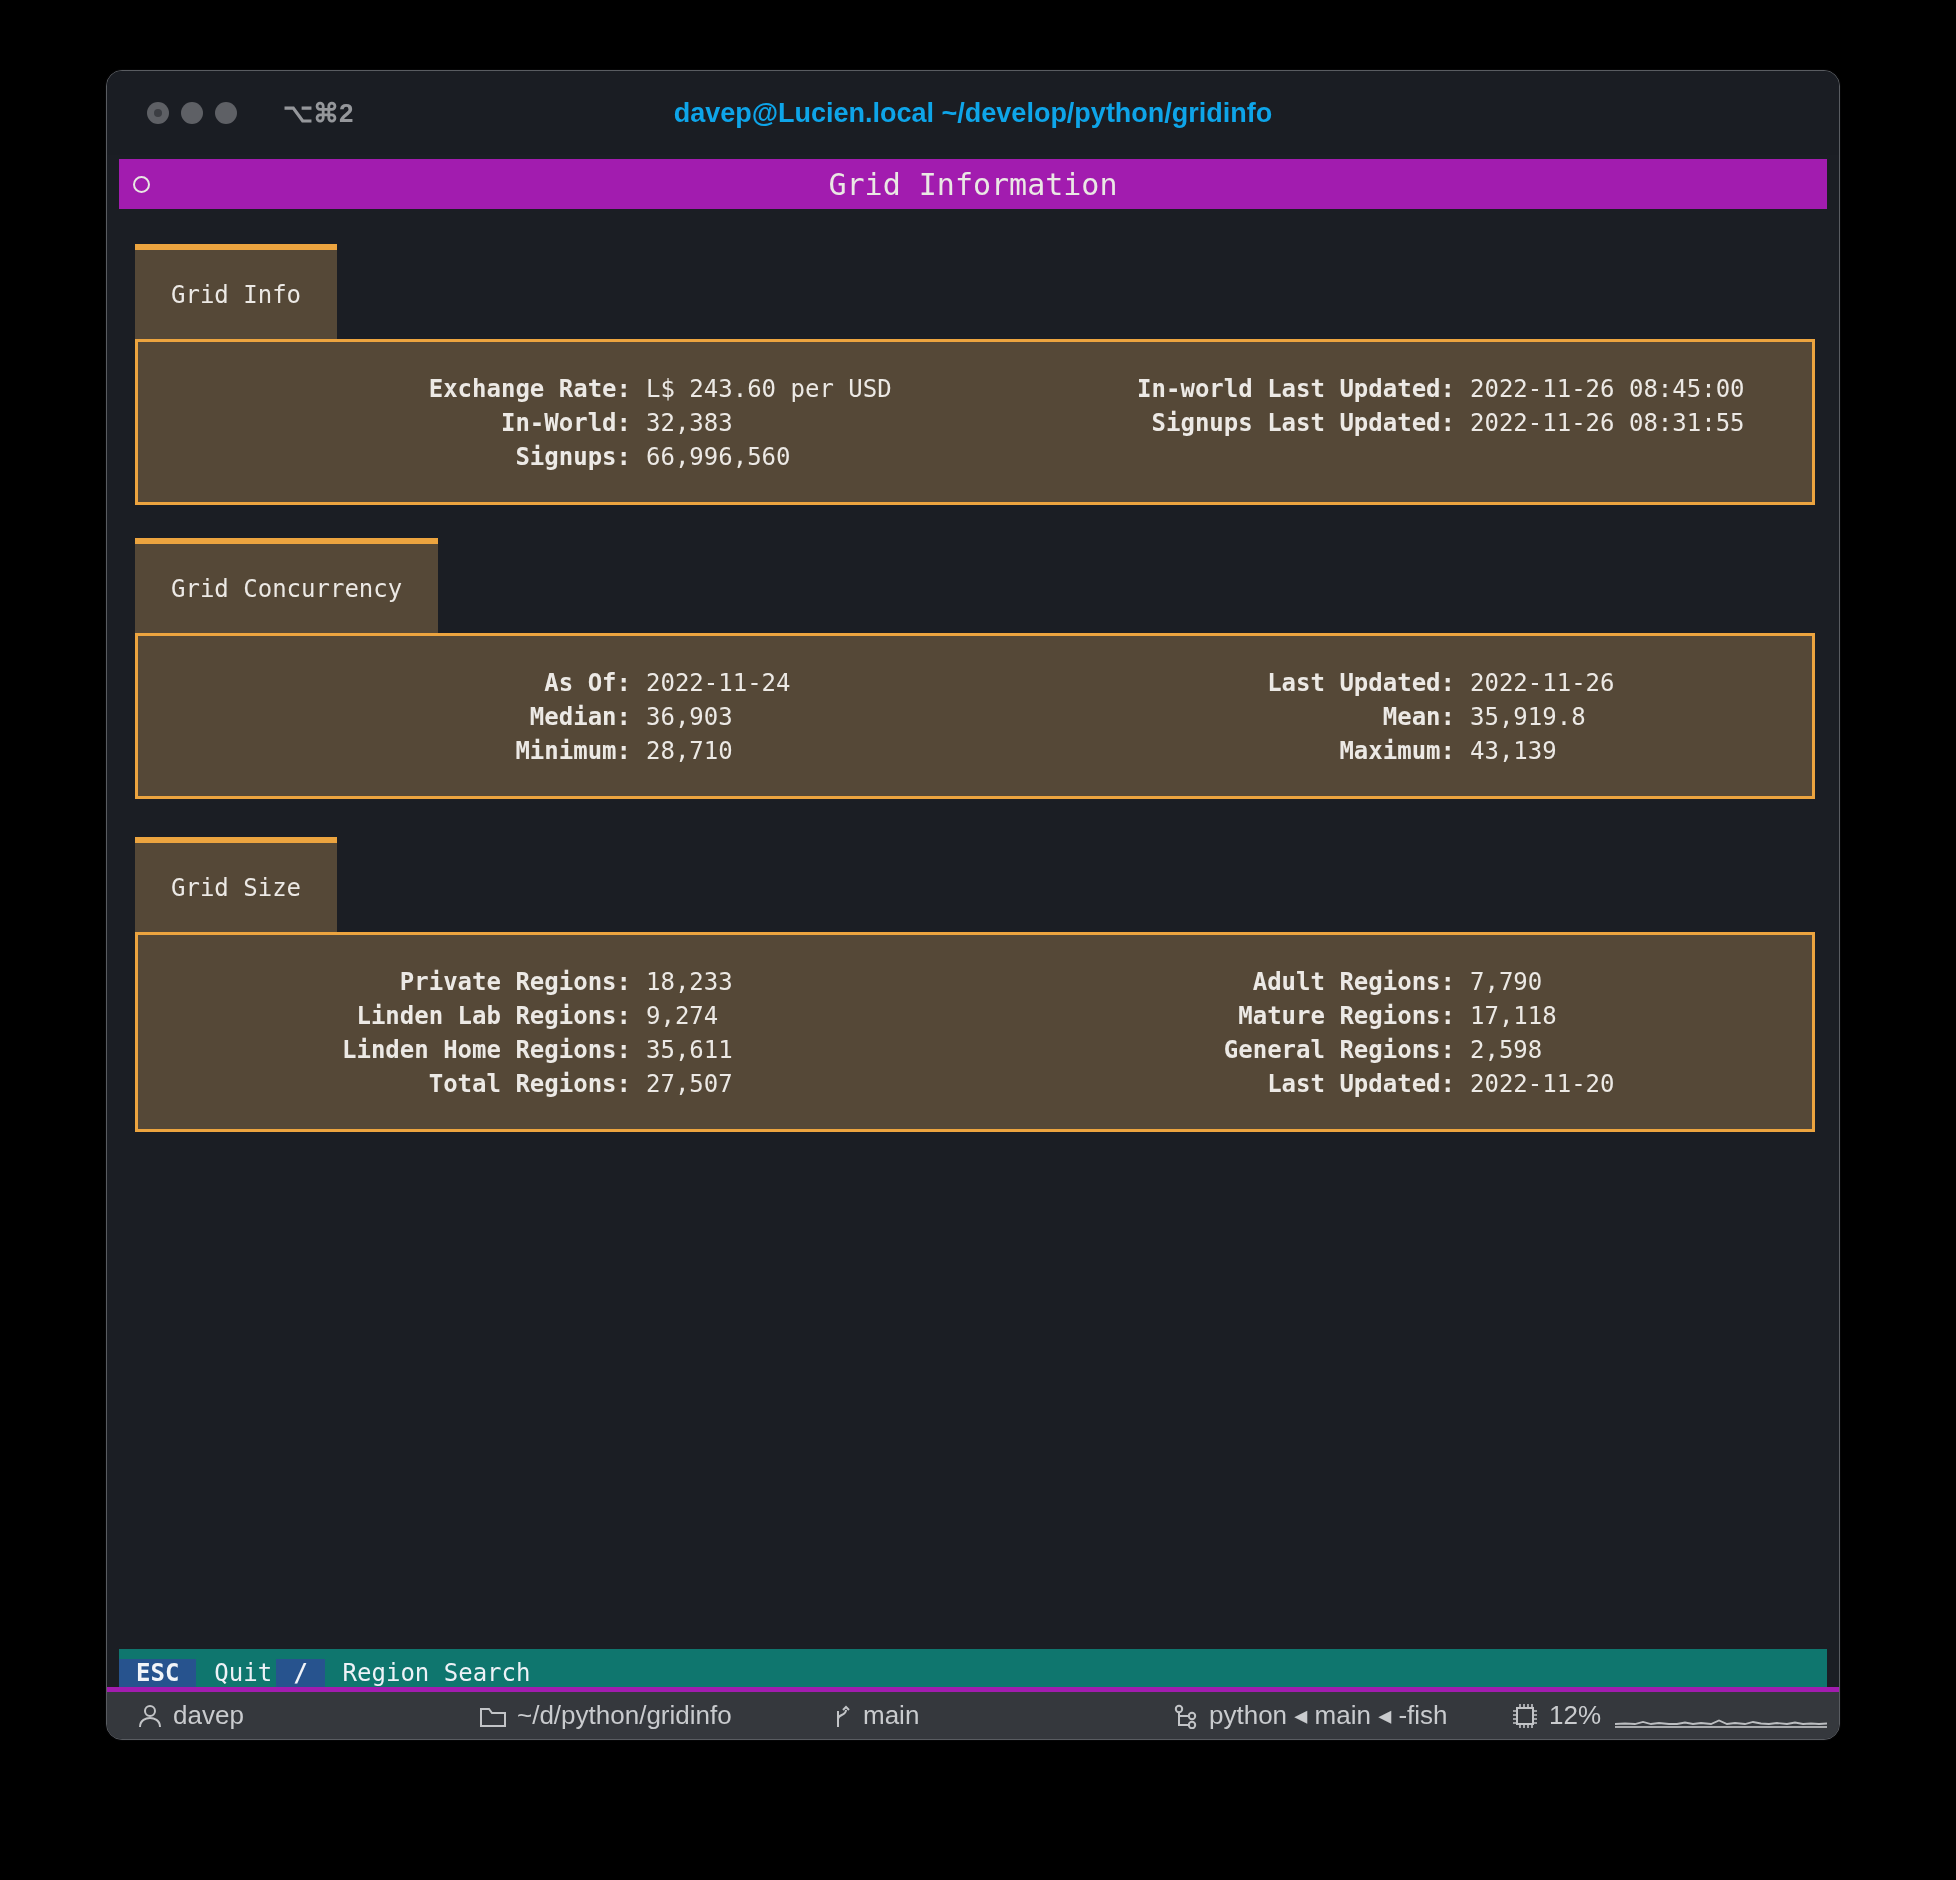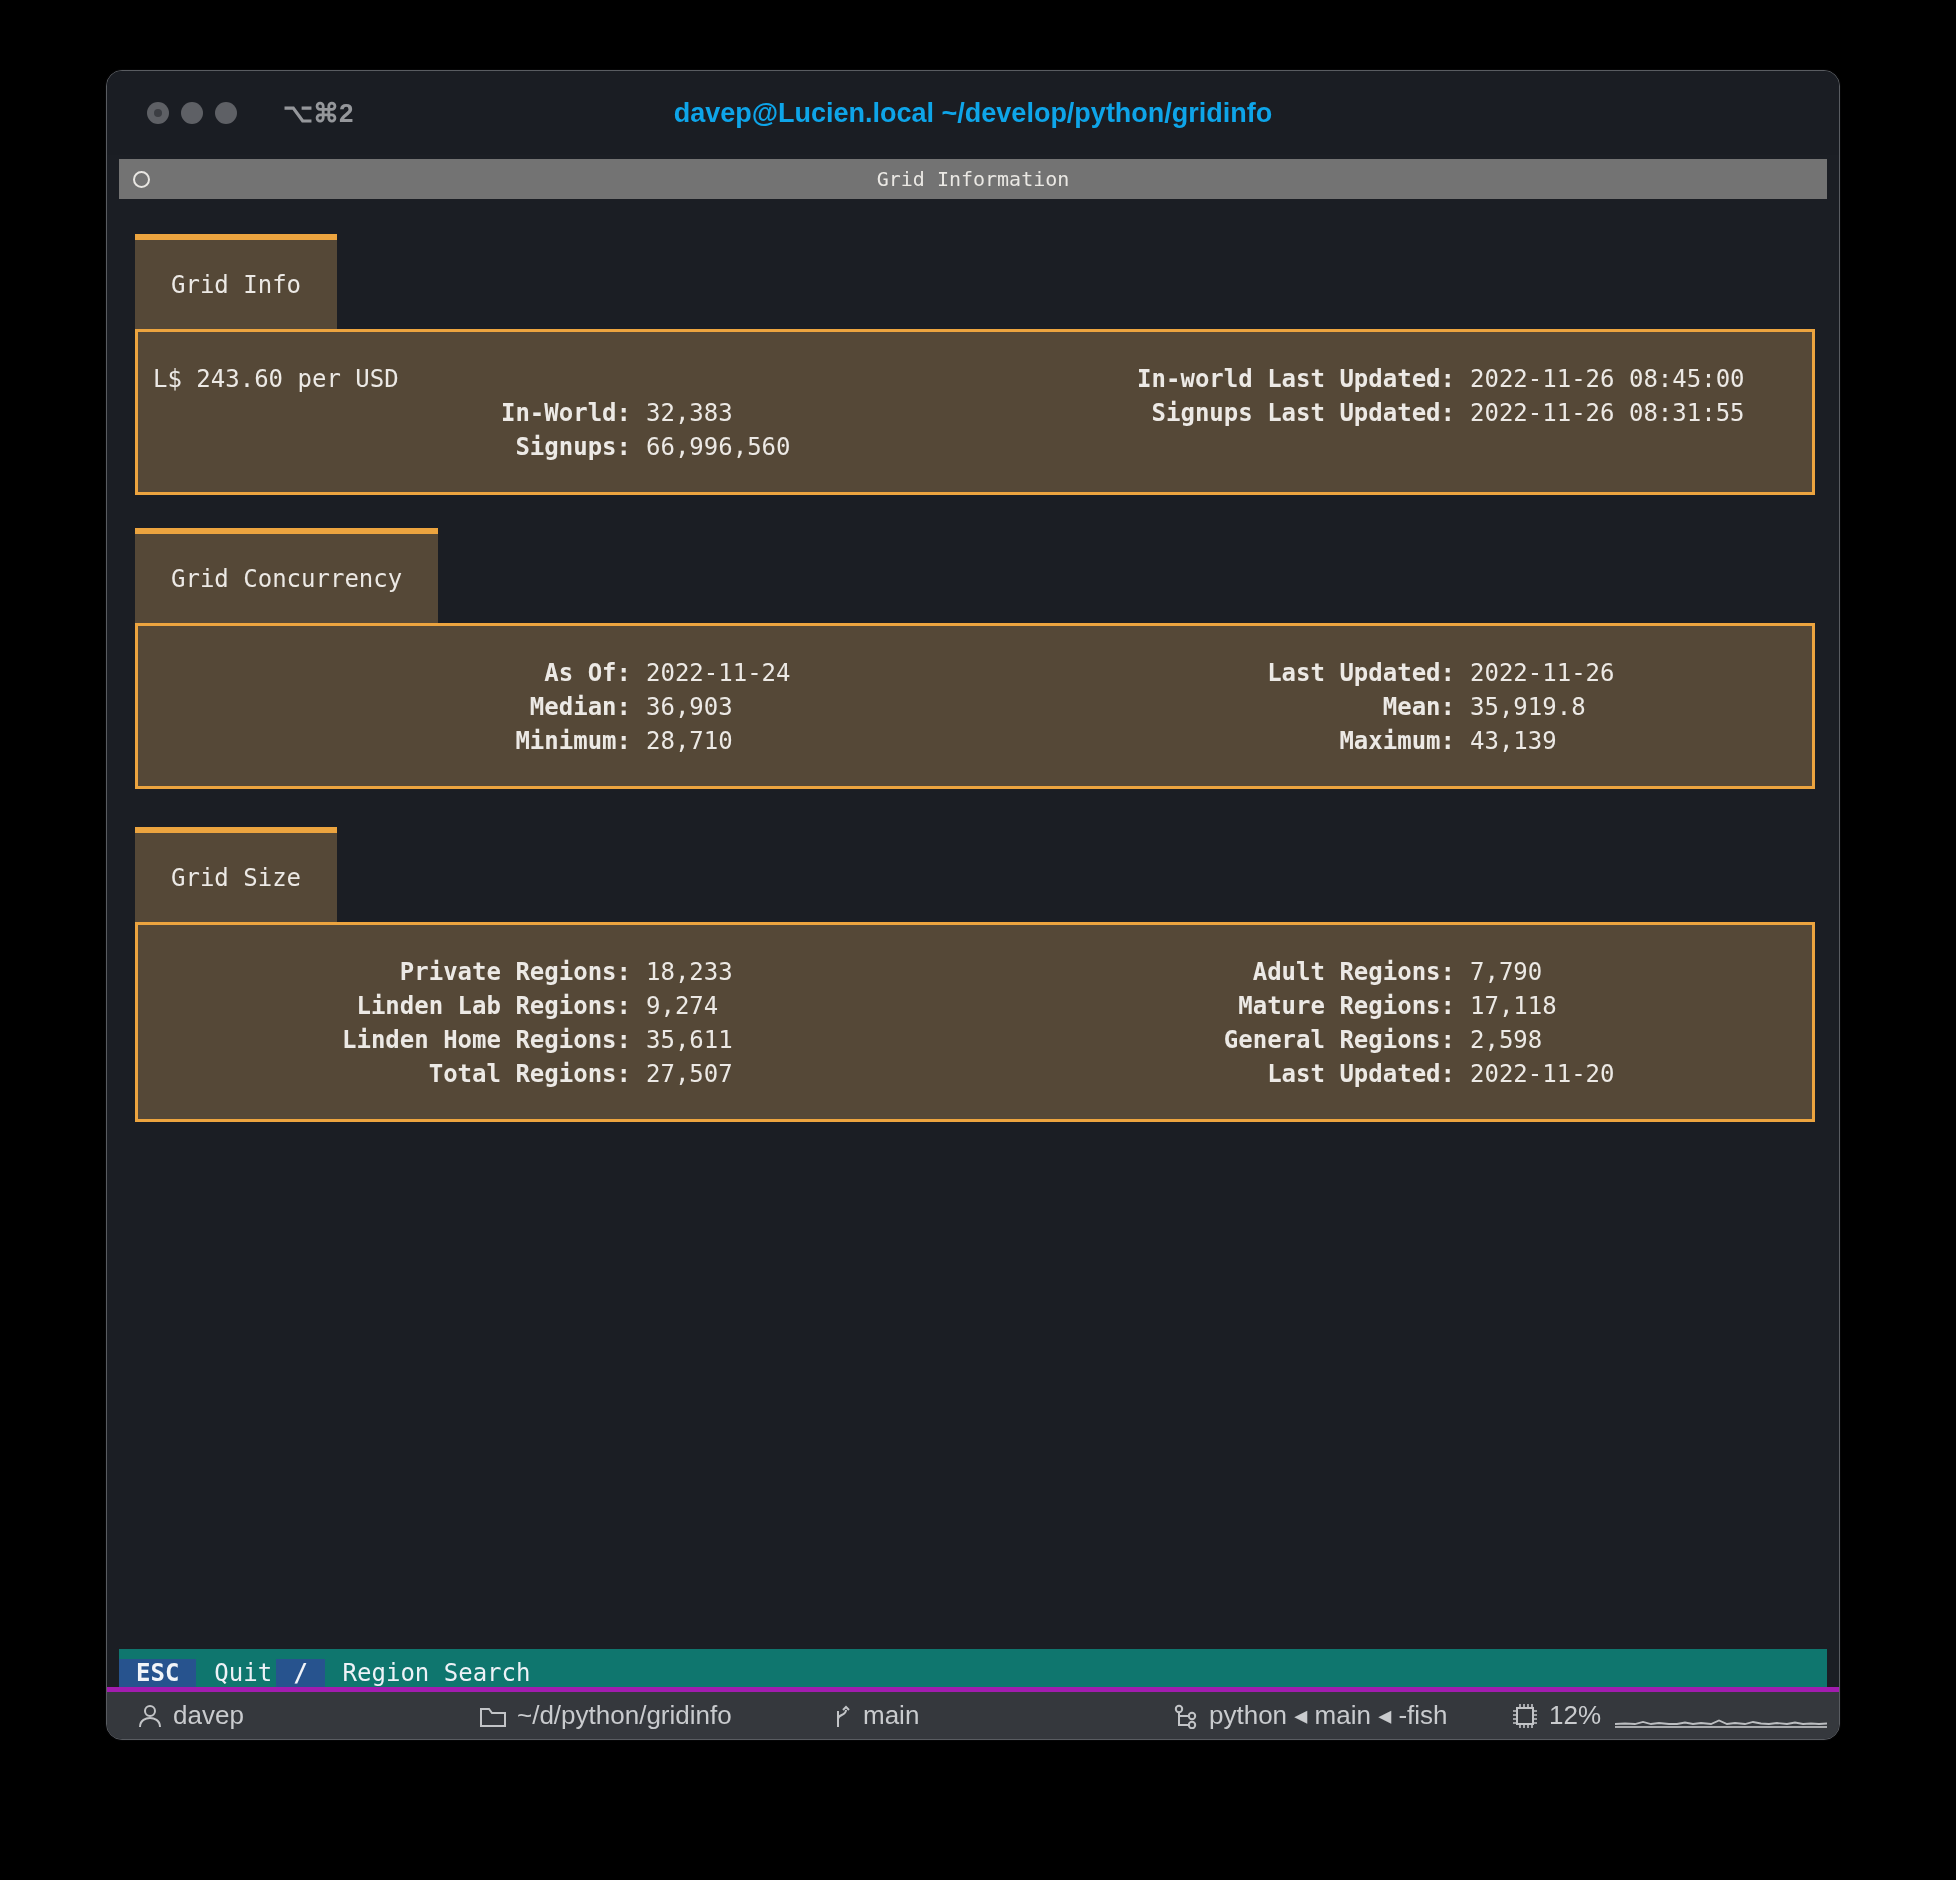--- a/index.html
+++ b/index.html
@@ -24,23 +24,23 @@
     position:absolute; left:176px; top:0; height:100%; display:flex; align-items:center;
     font-family:"Liberation Sans", sans-serif; font-weight:bold; font-size:26px; color:#95979b;
   }
   .win-title {
     position:absolute; left:0; right:0; top:0; height:100%;
     display:flex; align-items:center; justify-content:center;
     font-family:"Liberation Sans", sans-serif; font-weight:bold; font-size:27px; color:#0ea5e9;
   }
   
   .tui-header {
-    flex:0 0 auto; margin:4px 12px 0 12px; height:40px; background:#737373;
+    flex:0 0 auto; margin:4px 12px 0 12px; height:50px; background:#a21caf;
     display:flex; align-items:center; position:relative;
-    font-size:20px; color:#eae8e4;
+    font-size:30px; color:#eae8e4;
   }
   .tui-header-icon { position:absolute; left:14px; width:17px; height:17px; border:2.5px solid #e8e6e2; border-radius:50%; }
   .tui-header-title { width:100%; text-align:center; }
   .app-body { flex:1 1 auto; display:flex; flex-direction:column; padding:0 24px 0 28px; min-height:0; }
   .section { flex:0 0 auto; }
   .sec1 { margin-top:35px; } .sec2 { margin-top:33px; } .sec3 { margin-top:38px; }
   .tab {
     display:inline-flex; align-items:center; height:95px; padding:13px 36px;
     background:#554837; border-top:6px solid #eca43f;
     font-size:24px; color:#ece9e5;
@@ -100,20 +100,21 @@
       <span class="tui-header-title">Grid Information</span>
     </div>
 
     <div class="app-body">
 
       <div class="section sec1">
         <div class="tab">Grid Info</div>
         <div class="panel">
           <div class="kv kv-left">
             <div class="kv-row">
+              <span class="kv-label">Exchange Rate:</span>
               <span class="kv-value">L$ 243.60 per USD</span>
             </div>
             <div class="kv-row">
               <span class="kv-label">In-World:</span>
               <span class="kv-value">32,383</span>
             </div>
             <div class="kv-row">
               <span class="kv-label">Signups:</span>
               <span class="kv-value">66,996,560</span>
             </div>

